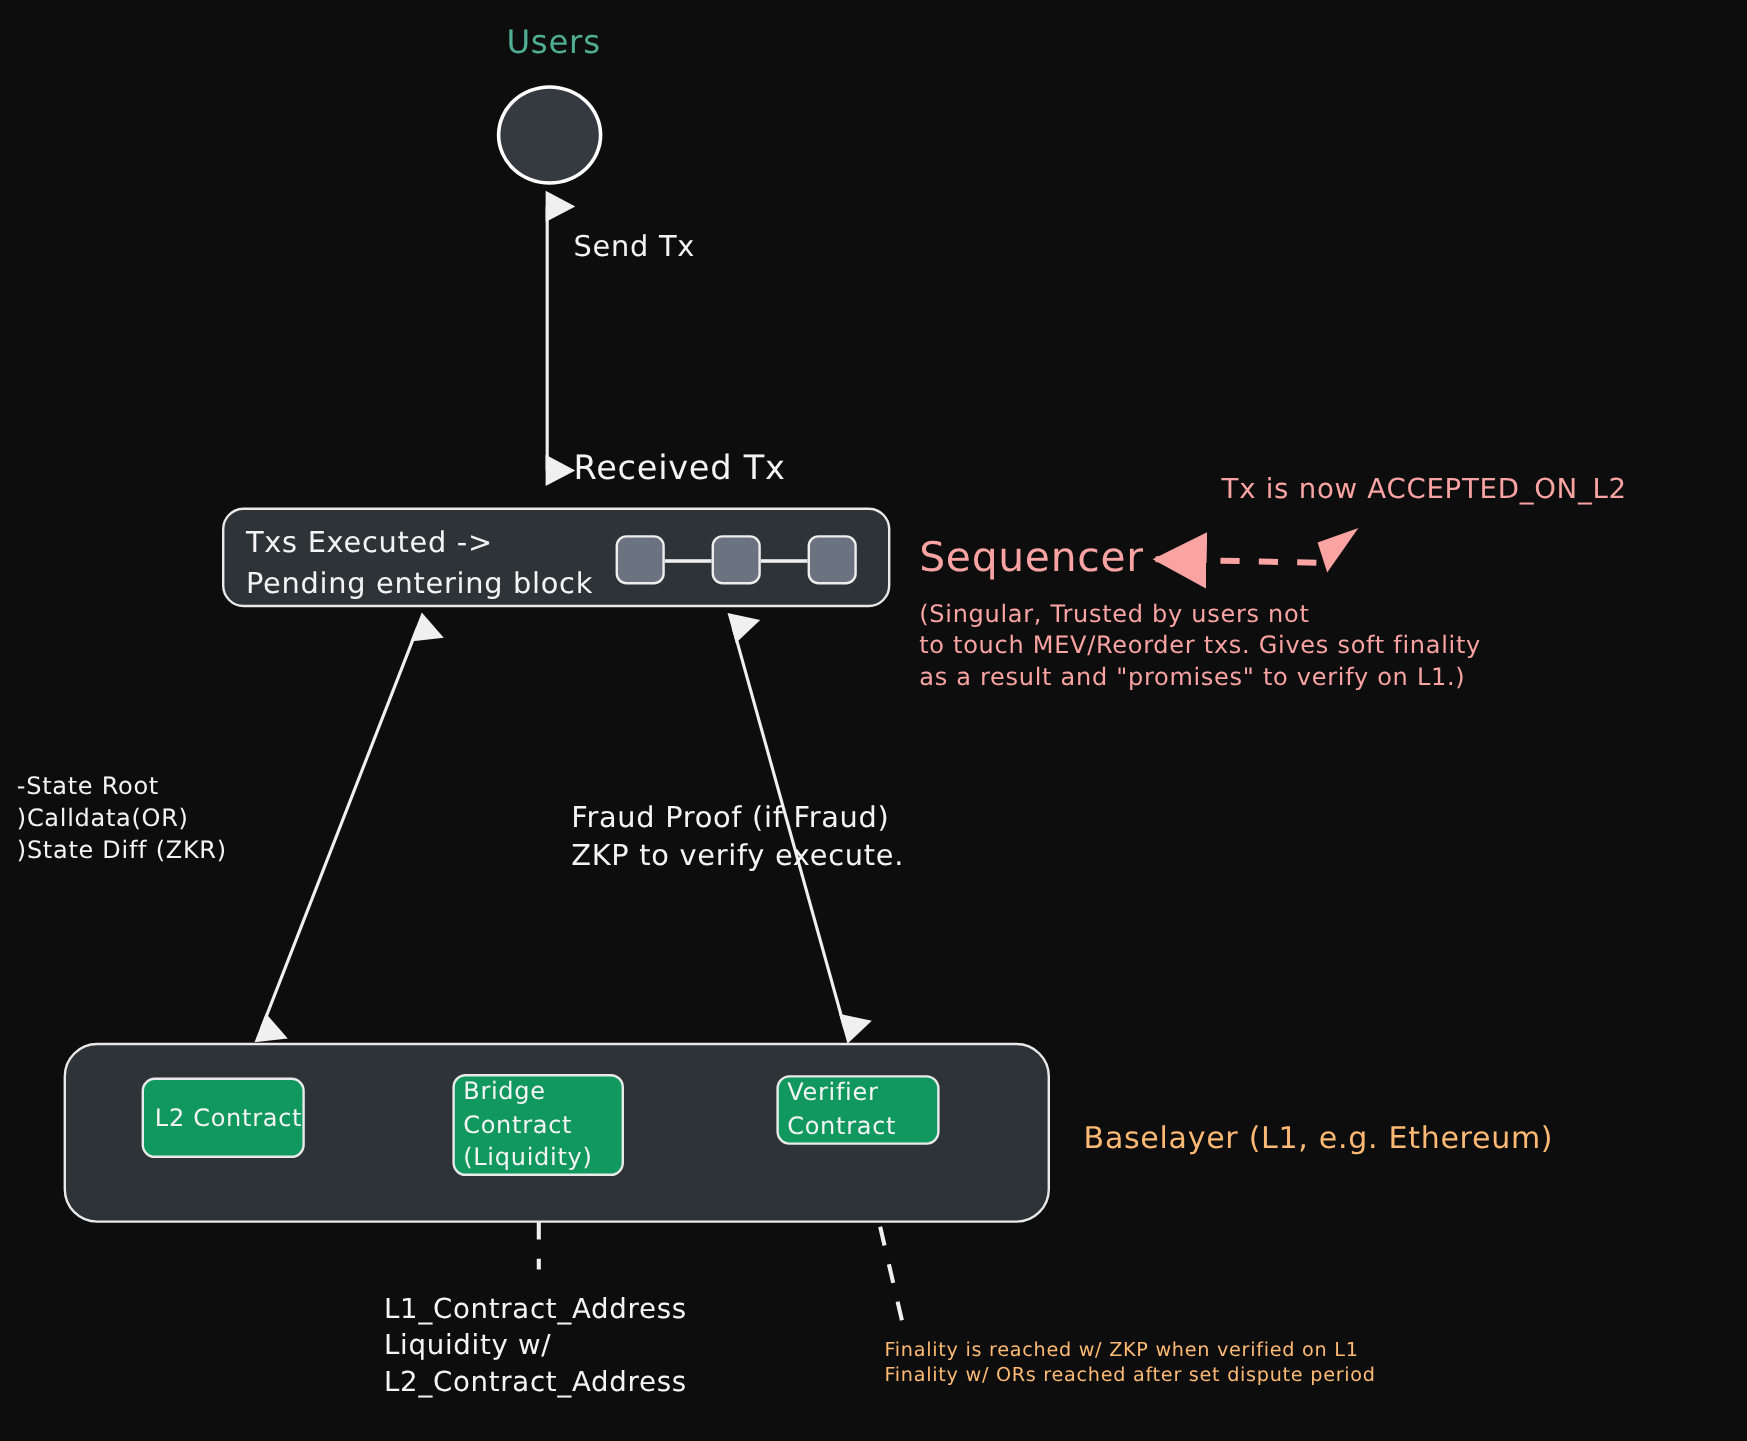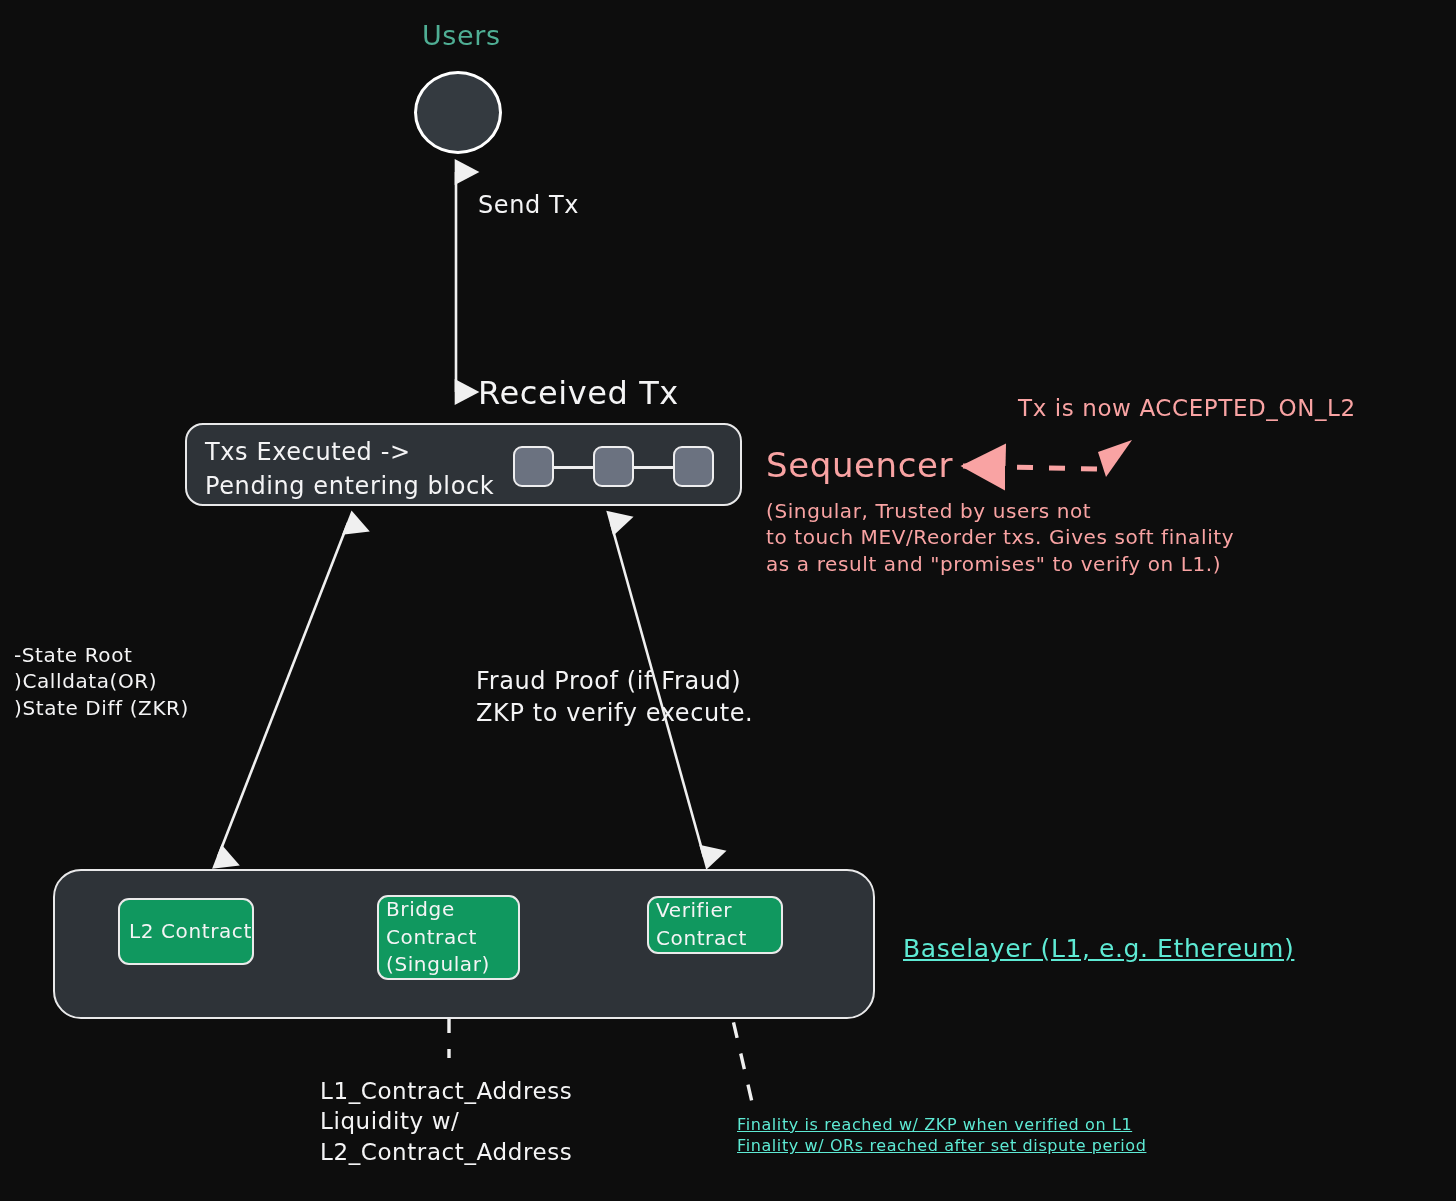--- a/index.html
+++ b/index.html
@@ -37,21 +37,21 @@
   .hand {
     font-family: "DejaVu Sans", sans-serif;
     font-weight: 400;
     letter-spacing: 0.6px;
     white-space: pre;
     line-height: 1.32;
   }
   .txt-white { color: #f4f4f5; }
   .txt-green { color: #4fae94; }
   .txt-pink  { color: #f9a3a3; }
-  .txt-blue  { color: #5eead4; text-decoration: underline; }
+  .txt-blue  { color: #fdba74; }
 
   
   #users-label {
     left: 422px; top: 18px;
     font-size: 27px;
   }
   #users-circle {
     left: 414px; top: 71px;
     width: 88px; height: 83px;
     border-radius: 50%;
@@ -89,21 +89,21 @@
     position: absolute;
     top: 41px;
     height: 3px;
     background: #eeeeef;
   }
   #mini-link-1 { left: 367px; width: 39px; }
   #mini-link-2 { left: 447px; width: 39px; }
 
   
   #send-tx-label      { left: 478px; top: 190px;  font-size: 24px; }
-  #received-tx-label  { left: 478px; top: 372px;  font-size: 32px; }
+  #received-tx-label  { left: 478px; top: 372px;  font-size: 28px; }
   #state-root-label   { left: 14px;  top: 642px;  font-size: 20px; }
   #fraud-proof-label  { left: 476px; top: 666px;  font-size: 24px; }
   #accepted-label     { left: 1018px; top: 393px; font-size: 23px; }
   #sequencer-label    { left: 766px;  top: 443px; font-size: 34px; }
   #sequencer-desc     { left: 766px;  top: 498px; font-size: 20px; }
   #baselayer-label    { left: 903px;  top: 932px; font-size: 25px; }
   #addr-label         { left: 320px;  top: 1076px; font-size: 23px; }
   #finality-label     { left: 737px;  top: 1114px; font-size: 16px; }
 
   
@@ -223,21 +223,21 @@
 as a result and "promises" to verify on L1.)</div>
 
   <div class="node" id="baselayer-box"></div>
 
   <div class="contract-box" id="l2-contract">
     <div class="hand txt-white">L2 Contract</div>
   </div>
   <div class="contract-box" id="bridge-contract">
     <div class="hand txt-white">Bridge
 Contract
-(Singular)</div>
+(Liquidity)</div>
   </div>
   <div class="contract-box" id="verifier-contract">
     <div class="hand txt-white">Verifier
 Contract</div>
   </div>
 
   <div class="node hand txt-blue" id="baselayer-label">Baselayer (L1, e.g. Ethereum)</div>
 
   <div class="node hand txt-white" id="addr-label">L1_Contract_Address
 Liquidity w/

